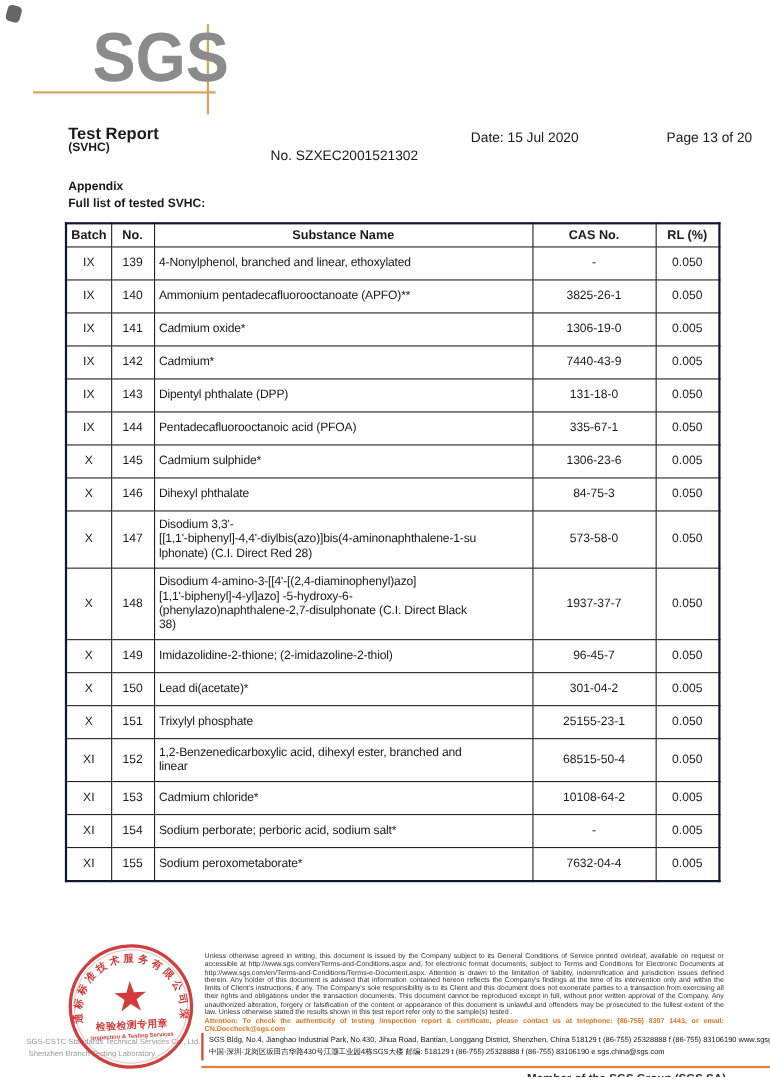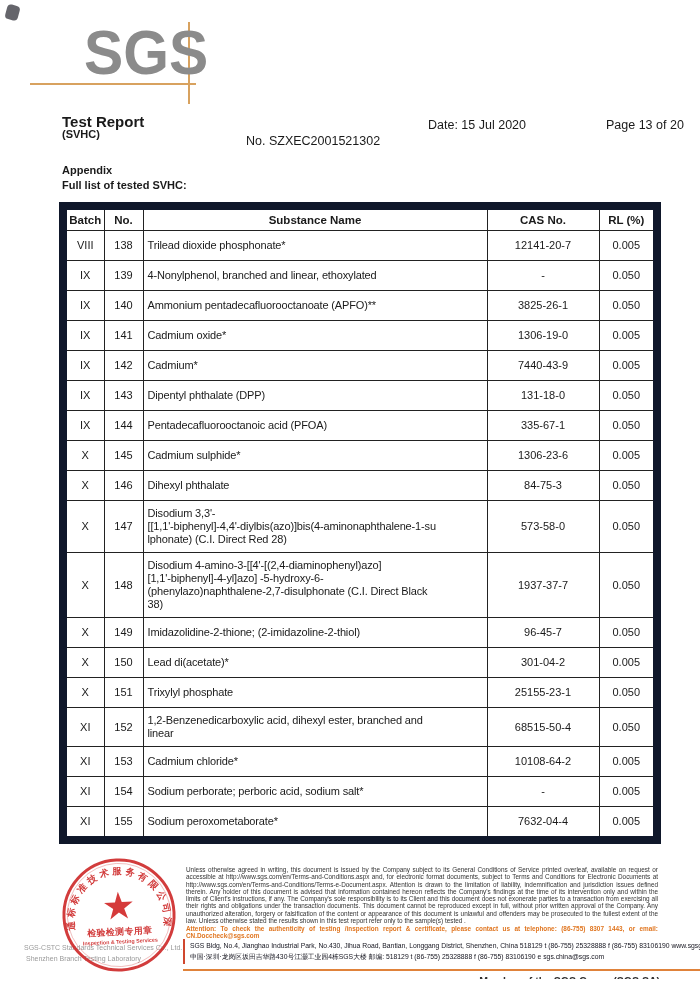--- a/index.html
+++ b/index.html
@@ -22,21 +22,21 @@
   .title{position:absolute;left:62px;top:113px;font-size:15px;font-weight:700;}
   .subtitle{position:absolute;left:62px;top:128px;font-size:11px;font-weight:700;}
   .repno{position:absolute;left:246px;top:118px;font-size:12.5px;margin-top:16px;}
   .repdate{position:absolute;left:428px;top:118px;font-size:12.5px;}
   .reppage{position:absolute;left:566px;top:118px;font-size:12.5px;margin-left:40px;}
   .appendix{position:absolute;left:62px;top:164px;font-size:11px;font-weight:700;}
   .caption{position:absolute;left:62px;top:179px;font-size:11px;font-weight:700;}
 
   
   .tbl{position:absolute;left:59px;top:202px;width:594px;border-collapse:collapse;
-       table-layout:fixed;border:8px solid #0f172a;}
+       table-layout:fixed;border:2px solid #0f172a;}
   .tbl th{border:1px solid #222;font-size:11.5px;font-weight:700;padding:4px 2px;text-align:center;}
   .tbl td{border:1px solid #222;font-size:11px;line-height:13px;padding:8px 3px;
           text-align:center;vertical-align:middle;}
   .tbl td.sub{text-align:left;padding:6px 2px 6px 4px;white-space:pre-line;letter-spacing:-0.15px;}
 
   
   .company{position:absolute;font-size:7px;color:#9a9a9a;z-index:1;white-space:nowrap;}
   .company.l1{left:24px;top:944px;}
   .company.l2{left:26px;top:955px;}
   .stamp{position:absolute;left:60px;top:856px;width:118px;height:118px;z-index:3;opacity:.93;
@@ -80,27 +80,20 @@
       <tr>
         <th>Batch</th>
         <th>No.</th>
         <th>Substance Name</th>
         <th>CAS No.</th>
         <th>RL (%)</th>
       </tr>
     </thead>
     <tbody>
         <tr>
-          <td>VIII</td>
-          <td>138</td>
-          <td class="sub">Trilead dioxide phosphonate*</td>
-          <td>12141-20-7</td>
-          <td>0.005</td>
-        </tr>
-        <tr>
           <td>IX</td>
           <td>139</td>
           <td class="sub">4-Nonylphenol, branched and linear, ethoxylated</td>
           <td>-</td>
           <td>0.050</td>
         </tr>
         <tr>
           <td>IX</td>
           <td>140</td>
           <td class="sub">Ammonium pentadecafluorooctanoate (APFO)**</td>

